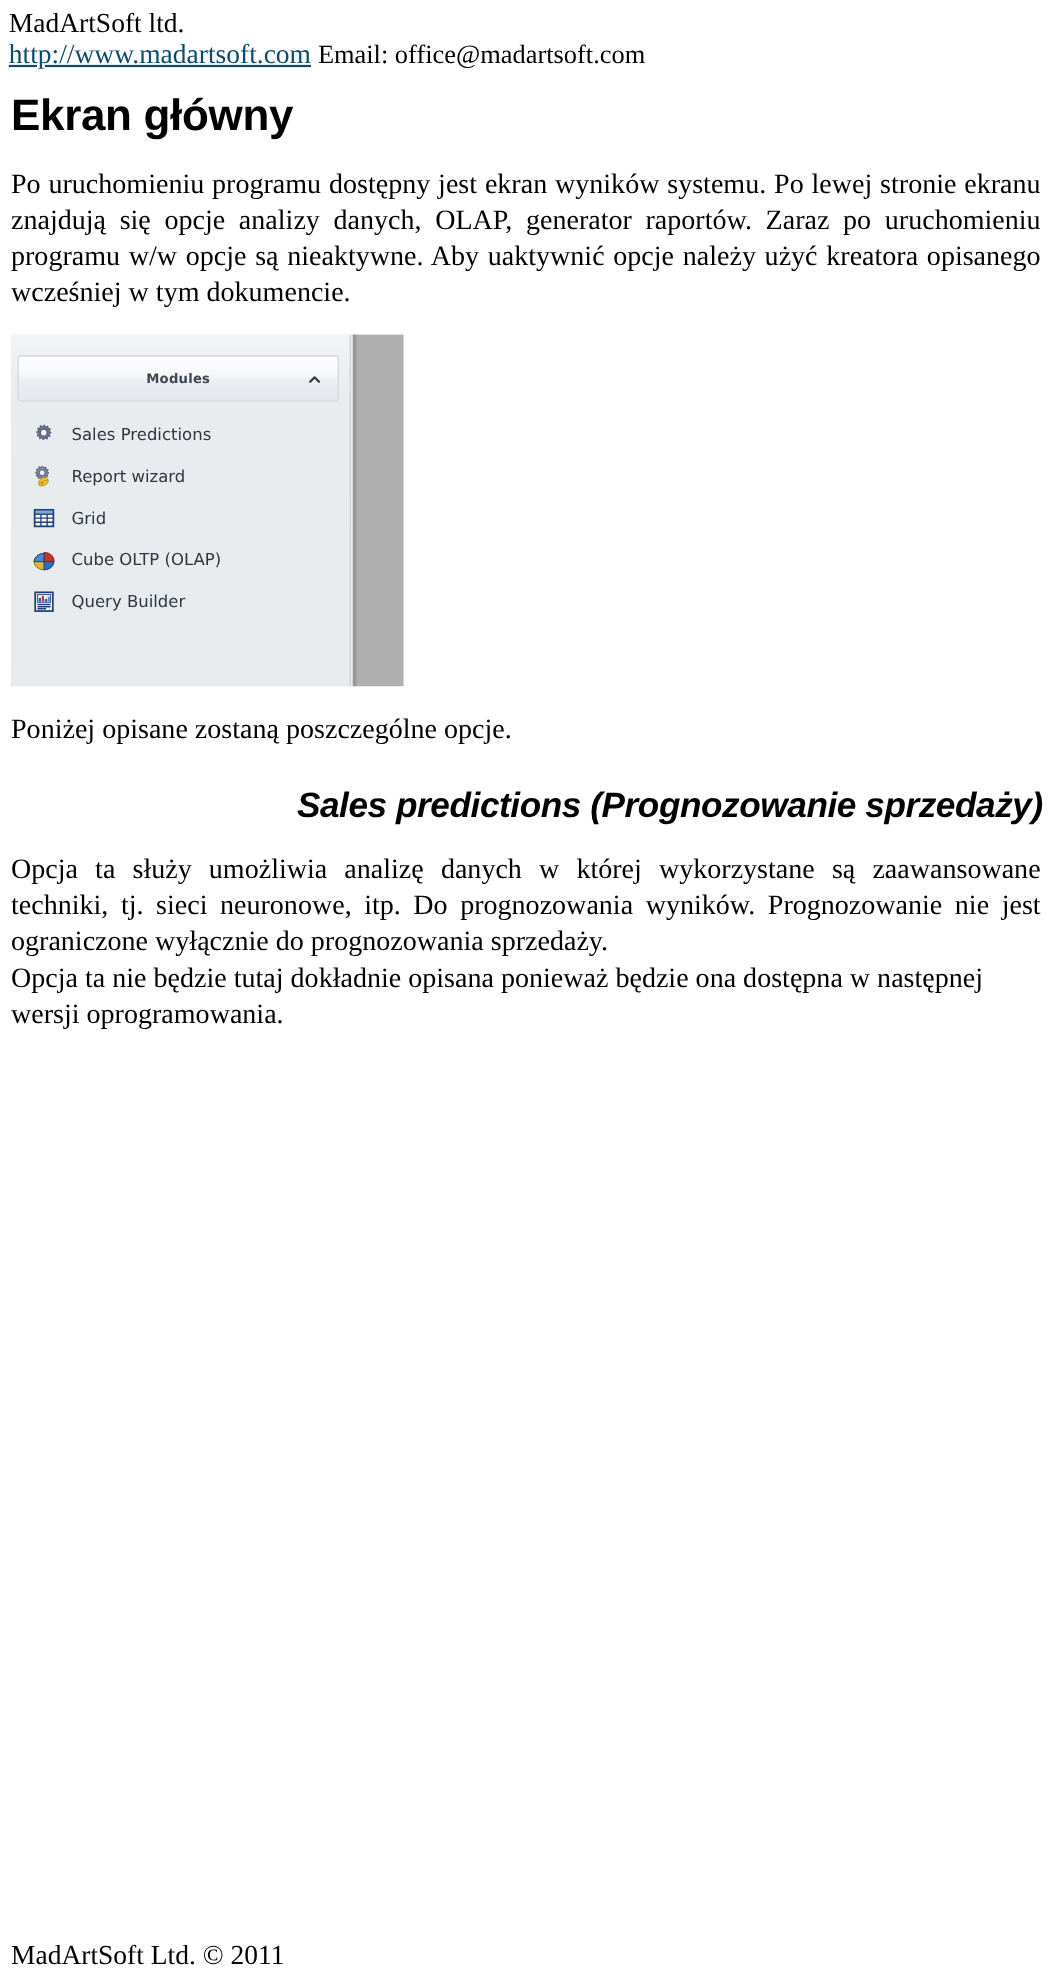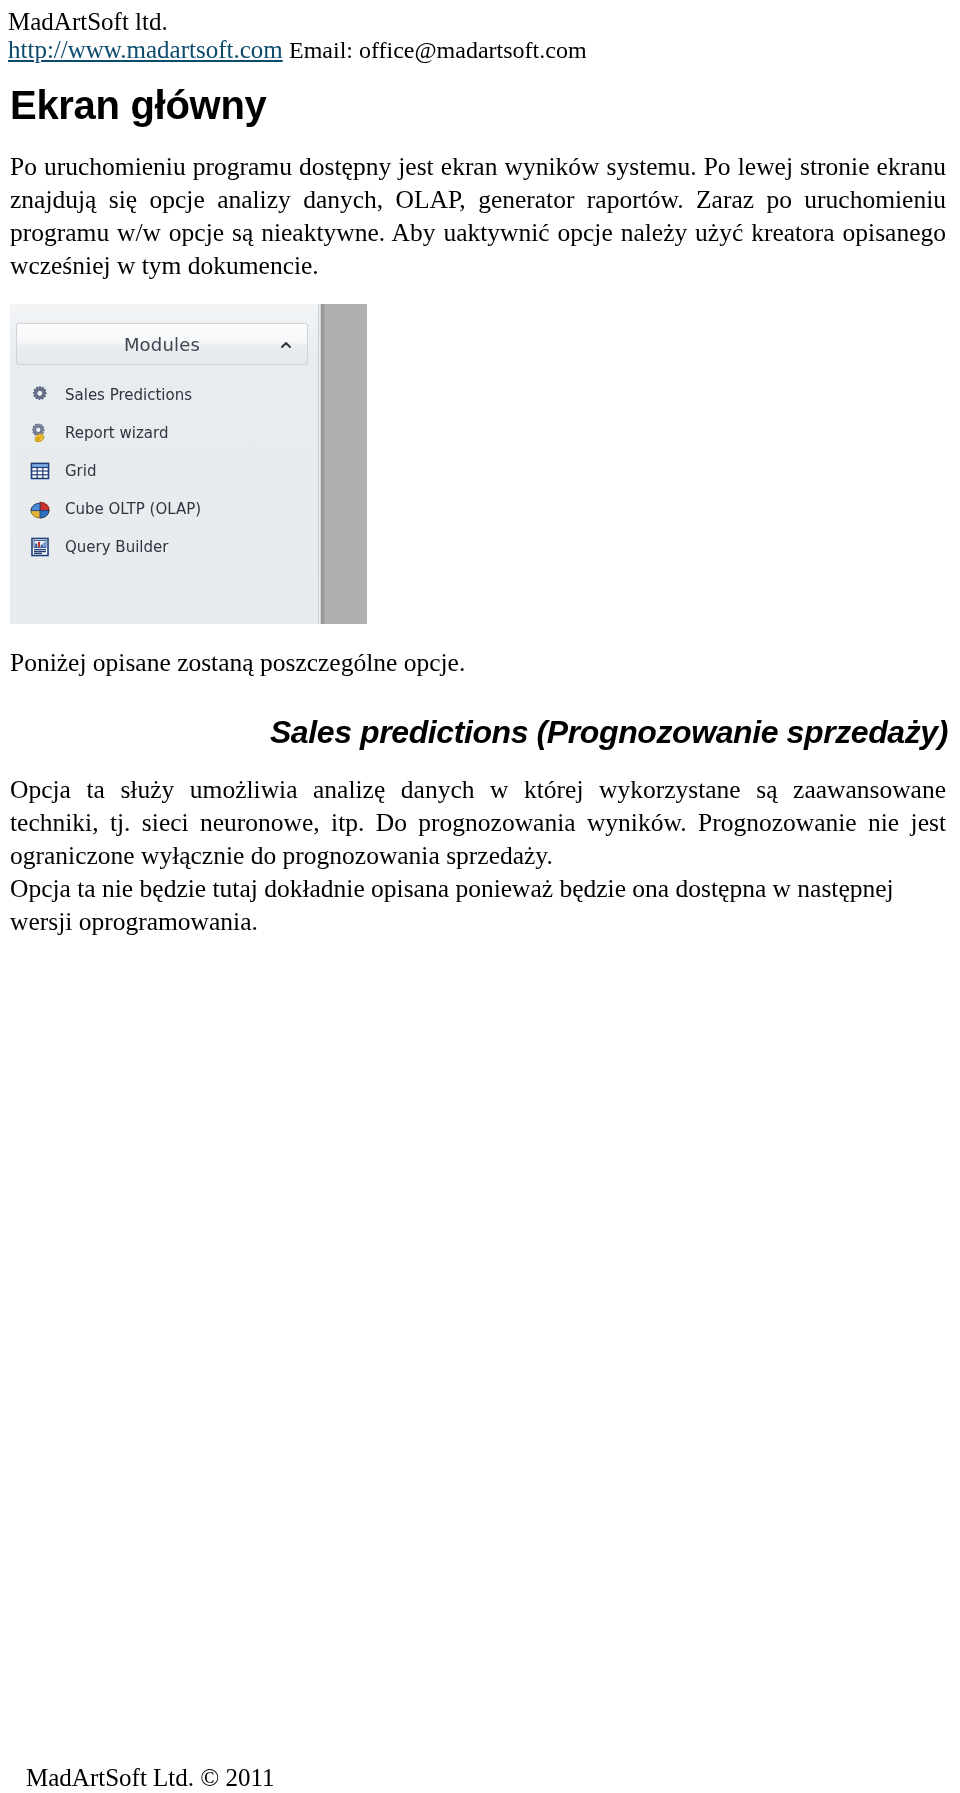--- a/index.html
+++ b/index.html
@@ -111,23 +111,24 @@
     background: linear-gradient(to bottom, #fdfdfe 0%, #f6f7f9 45%, #eceef1 52%, #e4e8ec 100%);
     border: 1px solid #cfd4d9;
     border-radius: 3px;
     display: flex;
     align-items: center;
     justify-content: center;
     box-shadow: 0 1px 0 rgba(255,255,255,0.9) inset;
   }
   .panel-header-label {
     font-family: "DejaVu Sans", "Liberation Sans", sans-serif;
-    font-size: 18px;
+    font-size: 12px;
     color: #3e4651;
     letter-spacing: 0.2px;
+    font-weight: bold;
   }
   .chev {
     position: absolute;
     right: 14px;
     top: 14px;
     width: 14px;
     height: 14px;
   }
 
   .module-list {
@@ -166,21 +167,21 @@
     font-size: 32px;
     line-height: 38px;
     margin: 34px 0 0 2px;
     letter-spacing: -0.4px;
     text-align: right;
   }
 
   
   .footer {
     position: absolute;
-    left: 26px;
+    left: 10px;
     bottom: 0px;
     font-size: 25px;
     line-height: 30px;
     font-family: Liberation Serif, serif;
   }
 </style>
 </head>
 <body>
 
 <div class="page">

